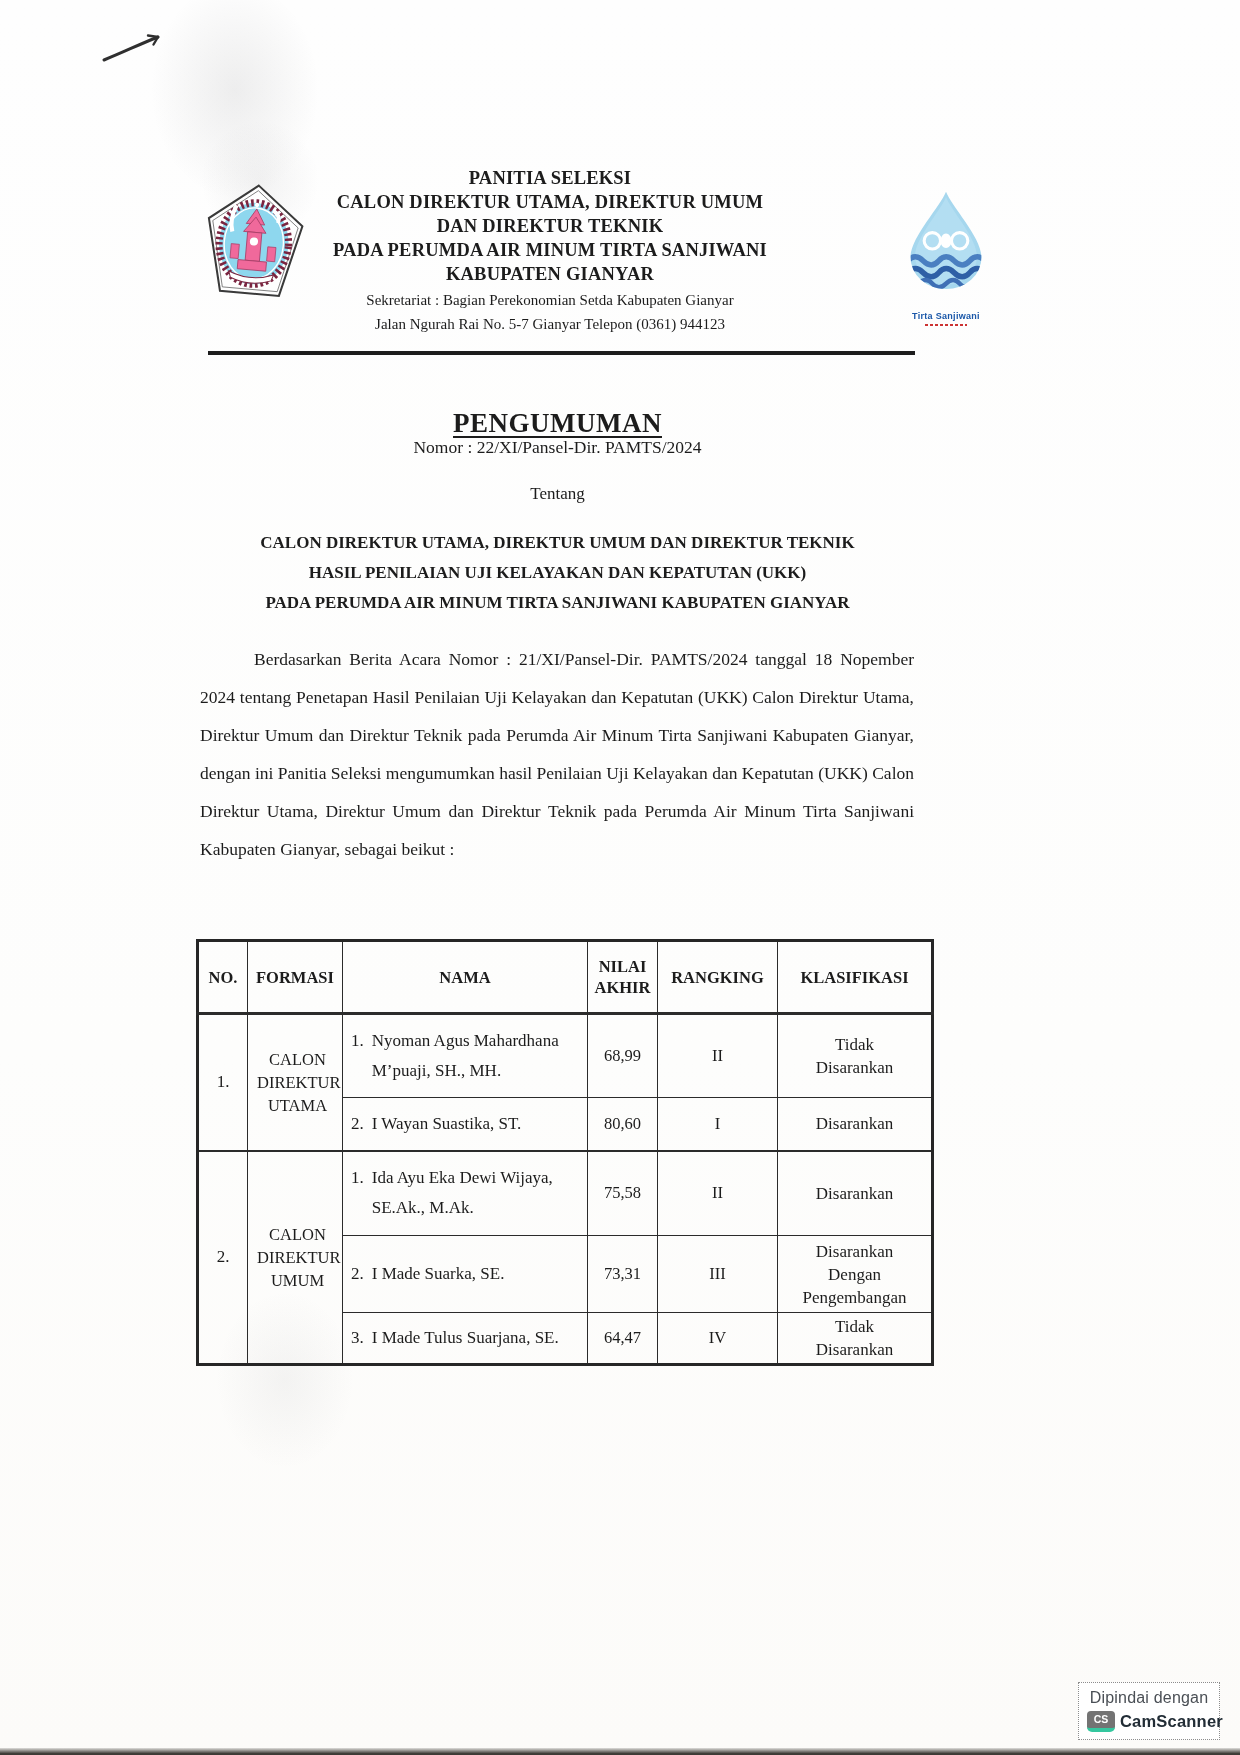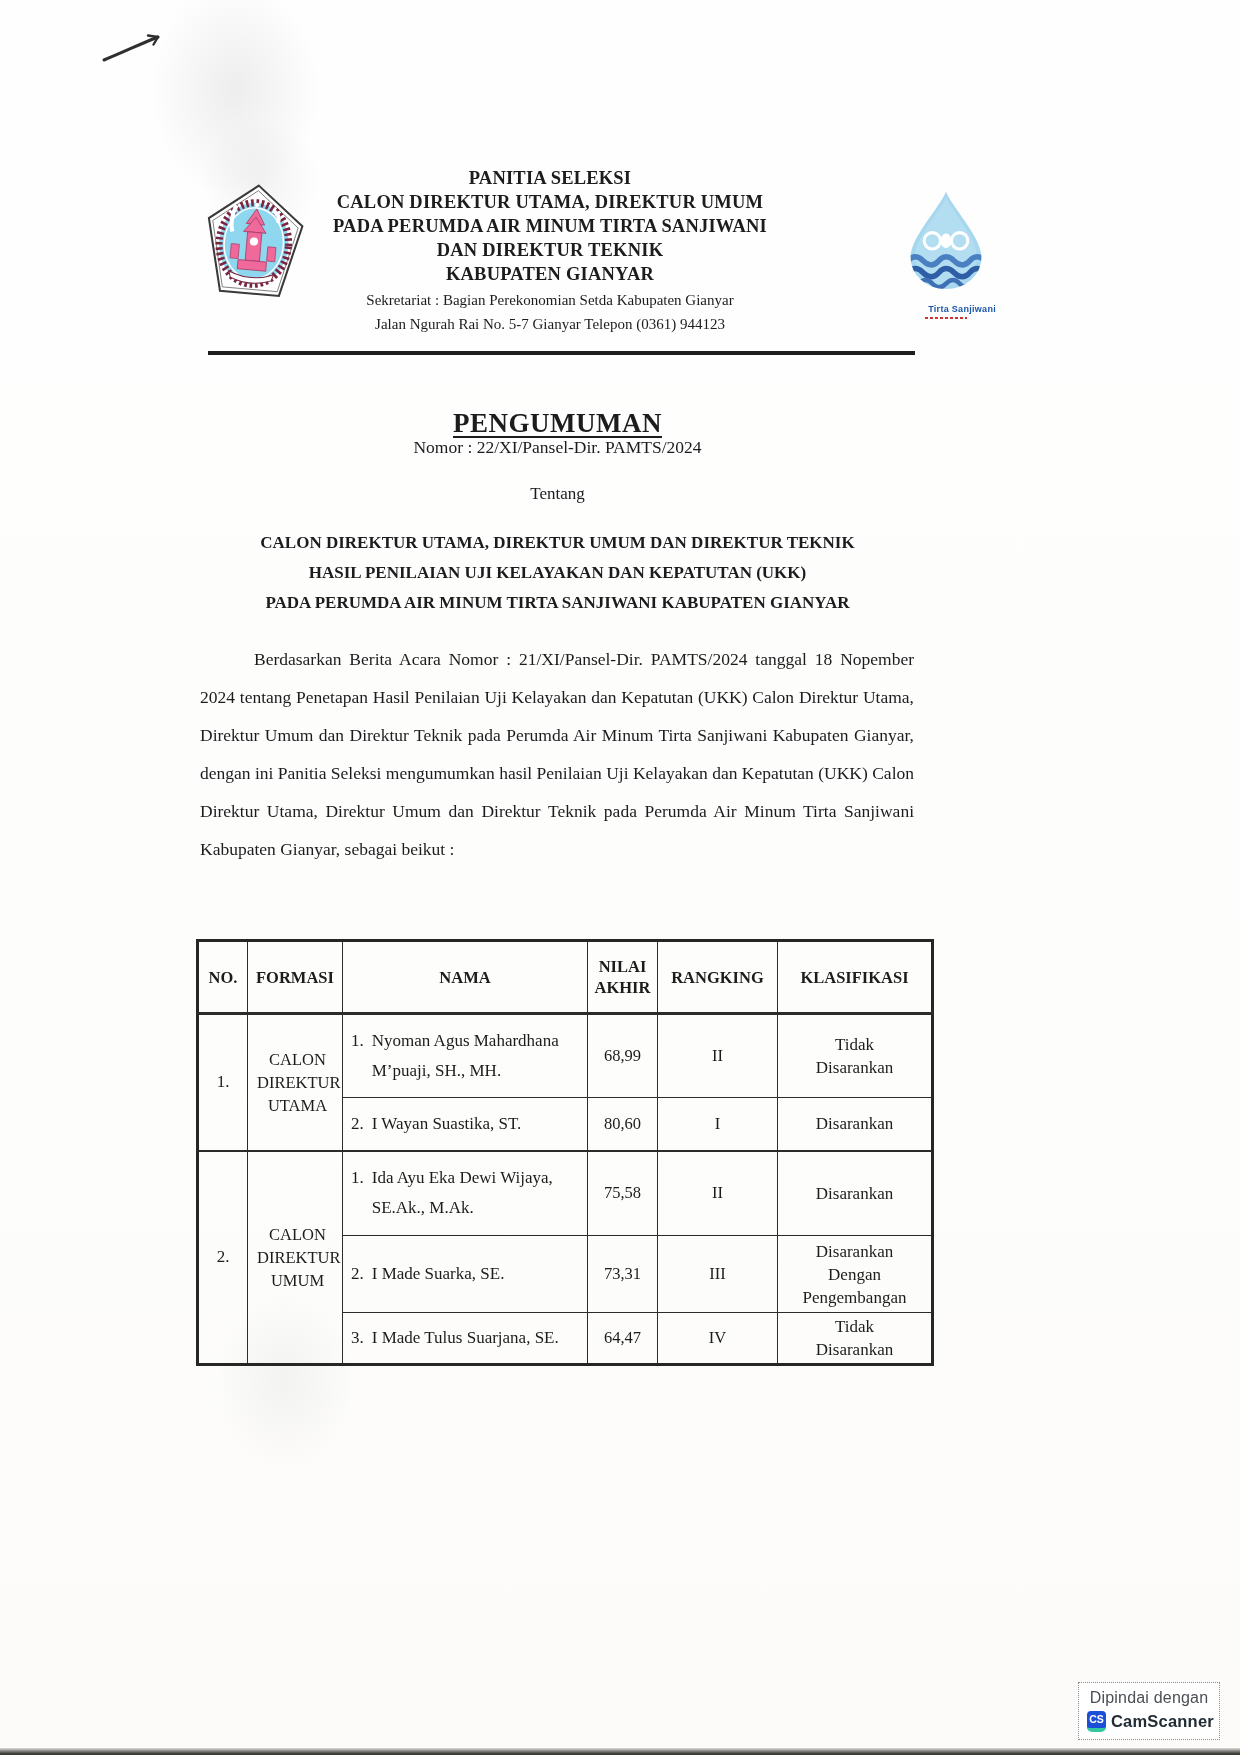--- a/index.html
+++ b/index.html
@@ -36,22 +36,21 @@
     position: absolute; left: 290px; top: 166px; width: 520px;
     text-align: center;
   }
   .lh-bold { font-weight: bold; font-size: 18.5px; line-height: 24px; letter-spacing: 0.2px; }
   .lh-small { font-size: 15px; line-height: 20px; margin-top: 4px; }
   .crest-logo { position: absolute; left: 203px; top: 182px; }
   .right-logo { position: absolute; left: 896px; top: 188px; width: 100px; text-align: center; }
   .right-logo .caption {
     font-family: "Liberation Sans", sans-serif;
     font-size: 9px; font-weight: bold; color: #1a57a8; letter-spacing: 0.3px;
-    margin-top: 10px;
-    text-align: right;
+    margin-top: 17px;
   }
   .right-logo .tagline {
     width: 42px; height: 2px; margin: 3px auto 0;
     background: repeating-linear-gradient(90deg, #c33 0 3px, rgba(0,0,0,0) 3px 5px);
   }
 
   .rule {
     position: absolute; left: 208px; top: 351px; width: 707px; height: 4px;
     background: #1d1d1d;
   }
@@ -117,22 +116,22 @@
     padding: 6px 8px 7px;
     font-family: "Liberation Sans", sans-serif;
     text-align: center; box-sizing: border-box;
   }
   .cam-badge .line1 { font-size: 16px; color: #4a4f55; letter-spacing: 0.2px; }
   .cam-badge .line2 {
     display: flex; align-items: center; justify-content: flex-start;
     gap: 5px; margin-top: 4px;
   }
   .cs-icon {
-    width: 19px; height: 17px; border-radius: 4px 4px 5px 5px;
-    background: #1d4ed8; color: #ffffff;
+    width: 28px; height: 17px; border-radius: 4px 4px 5px 5px;
+    background: #737373; color: #ffffff;
     font-size: 10.5px; font-weight: bold; line-height: 17px;
     border-bottom: 4px solid #35c79f;
     flex: 0 0 auto; text-align: center;
   }
   .cs-name { font-size: 16.5px; font-weight: bold; color: #222d36; letter-spacing: 0.2px; }
 </style>
 </head>
 <body>
 
 <div class="page">
@@ -163,22 +162,22 @@
       <rect x="36" y="77" width="28" height="9" fill="#f0699b" stroke="#a63d66" stroke-width="0.8"></rect>
       <path d="M28 89 Q50 98 72 89 l-2 6 Q50 103 30 95 Z" fill="#ffffff" stroke="#7a2540" stroke-width="1"></path>
       <path d="M30 24 q-6 14 -2 26" stroke="#ffffff" stroke-width="4" fill="none"></path>
       <path d="M66 26 q8 4 6 12" stroke="#ffffff" stroke-width="4" fill="none"></path>
       <circle cx="50" cy="22" r="2.2" fill="#ffffff"></circle>
     </svg>
 
     <div class="letterhead-text">
       <div class="lh-bold">PANITIA SELEKSI</div>
       <div class="lh-bold">CALON DIREKTUR UTAMA, DIREKTUR UMUM</div>
+      <div class="lh-bold">DAN DIREKTUR TEKNIK</div>
       <div class="lh-bold">PADA PERUMDA AIR MINUM TIRTA SANJIWANI</div>
-      <div class="lh-bold">DAN DIREKTUR TEKNIK</div>
       <div class="lh-bold">KABUPATEN GIANYAR</div>
       <div class="lh-small">Sekretariat : Bagian Perekonomian Setda Kabupaten Gianyar</div>
       <div class="lh-small">Jalan Ngurah Rai No. 5-7 Gianyar Telepon (0361) 944123</div>
     </div>
 
     <div class="right-logo">
       <svg width="92" height="102" viewBox="0 0 100 112">
         <defs>
           <clipPath id="dropclip">
             <path d="M50 4 C56 20 89 54 89 76 A39 35 0 1 1 11 76 C11 54 44 20 50 4 Z"></path>

